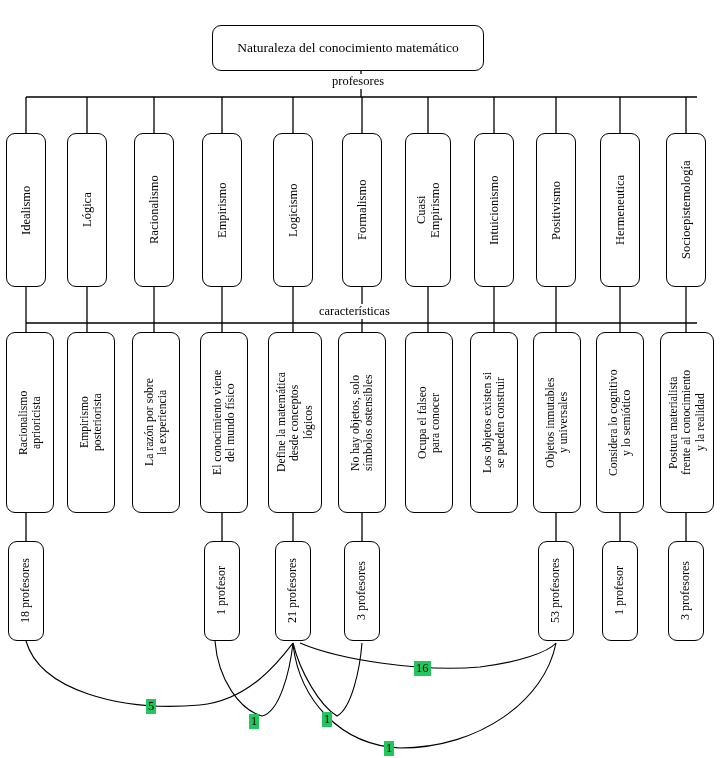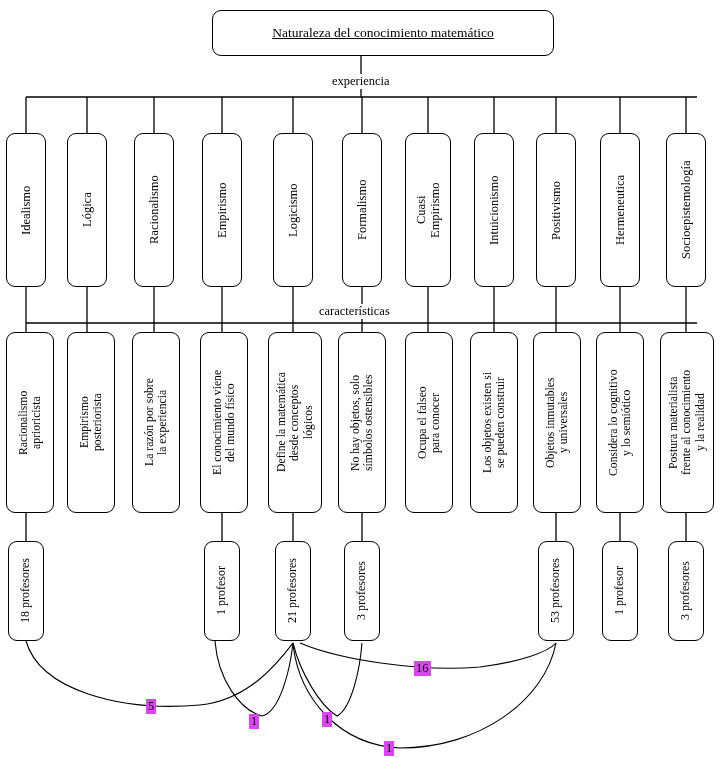--- a/index.html
+++ b/index.html
@@ -53,21 +53,21 @@
   .edge-label {
     position: absolute;
     font-size: 12.5px;
     background: #fff;
     padding: 0 3px;
     white-space: nowrap;
   }
   .arc-label {
     position: absolute;
     font-size: 12.5px;
-    background: #d946ef;
+    background: #22c55e;
     padding: 0 2px;
     white-space: nowrap;
   }
   svg line, svg path {
     stroke: #000;
     fill: none;
   }
 </style>
 </head>
 <body>
@@ -129,25 +129,25 @@
 
     <path d="M 215 641 C 218 680, 240 710, 262 716 C 280 712, 290 670, 293 643" stroke-width="1.1"></path>
 
     <path d="M 293 643 C 300 672, 320 706, 337 716 C 352 708, 360 668, 362 643" stroke-width="1.1"></path>
 
     <path d="M 300 643 C 340 660, 420 672, 480 667 C 520 662, 548 652, 556 643" stroke-width="1.1"></path>
 
     <path d="M 293 645 C 300 700, 340 745, 400 748 C 480 748, 545 700, 556 643" stroke-width="1.1"></path>
   </svg>
 
-  <div class="node title-node" style="left:212px; top:10px; width:342px; height:46px;text-decoration:underline;">
+  <div class="node title-node" style="left:212px; top:25px; width:272px; height:46px;">
     <span class="lbl">Naturaleza del conocimiento matemático</span>
   </div>
 
-  <div class="edge-label" style="left:329px; top:74px;">experiencia</div>
+  <div class="edge-label" style="left:329px; top:74px;">profesores</div>
   <div class="edge-label" style="left:316px; top:304px;">características</div>
 
   <div class="node vert lvl1" style="left:6px; top:133px; width:40px; height:154px;">
     <span class="lbl">Idealismo</span>
   </div>
   <div class="node vert lvl1" style="left:67px; top:133px; width:40px; height:154px;">
     <span class="lbl">Lógica</span>
   </div>
   <div class="node vert lvl1" style="left:134px; top:133px; width:40px; height:154px;">
     <span class="lbl">Racionalismo</span>

